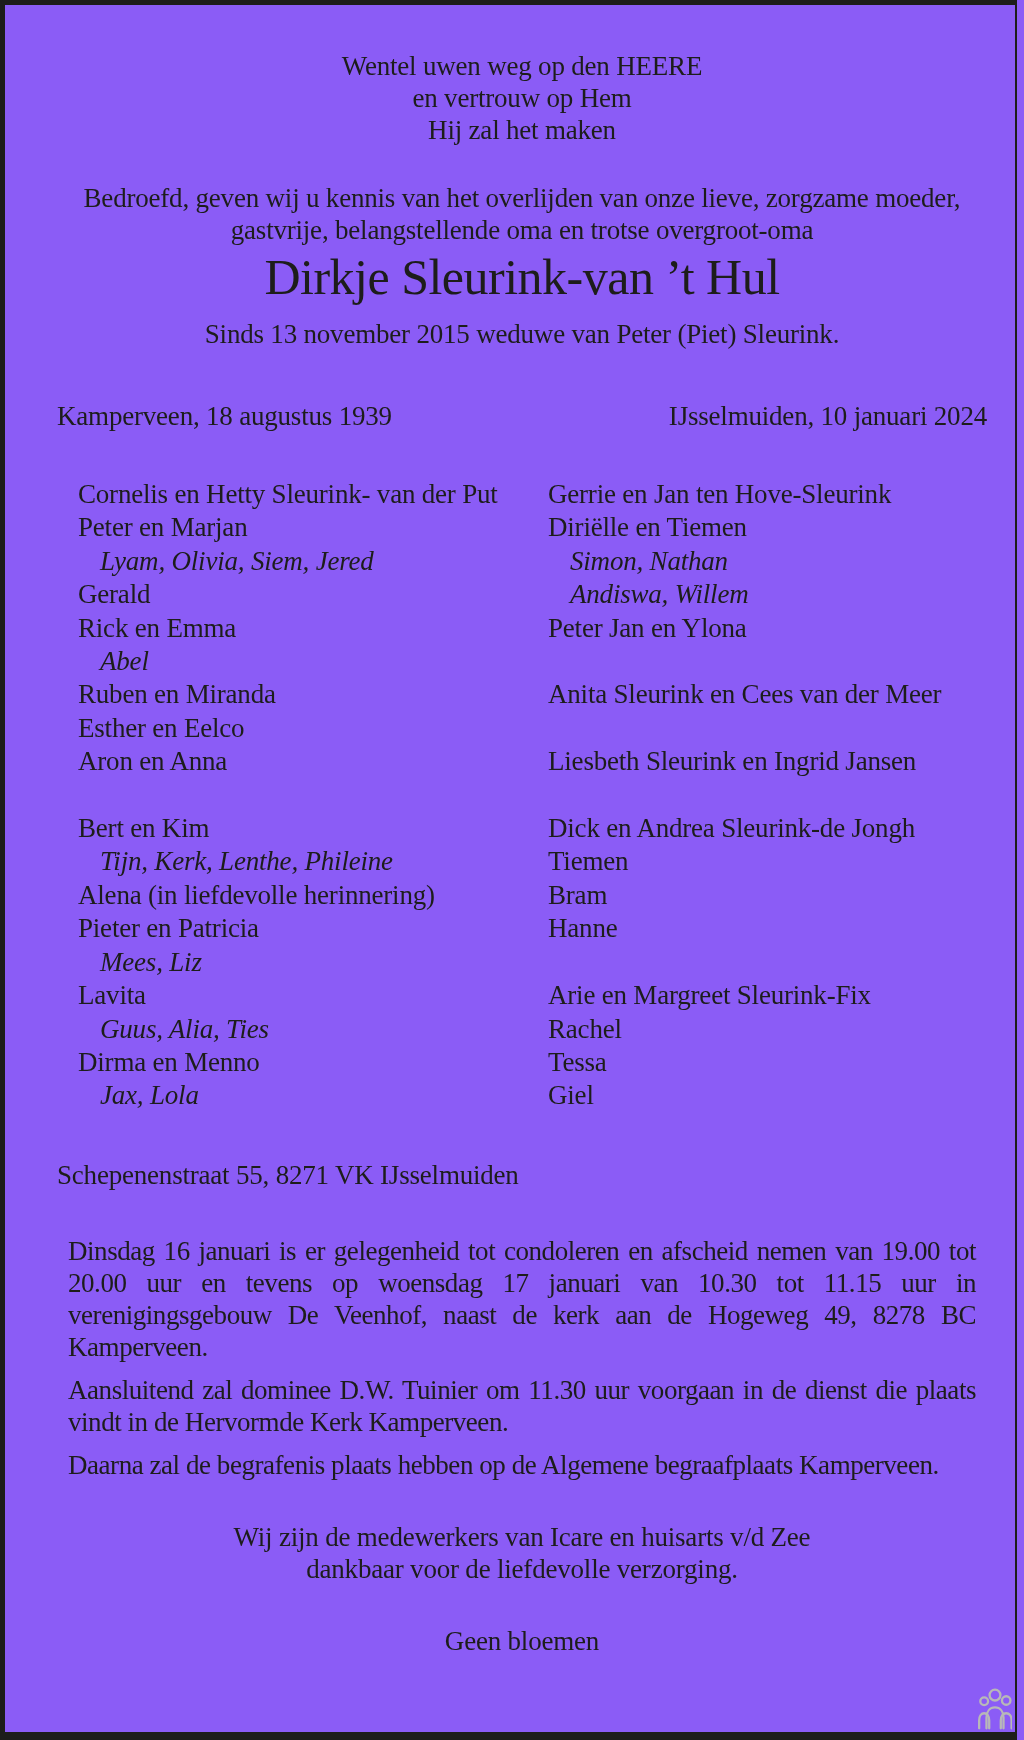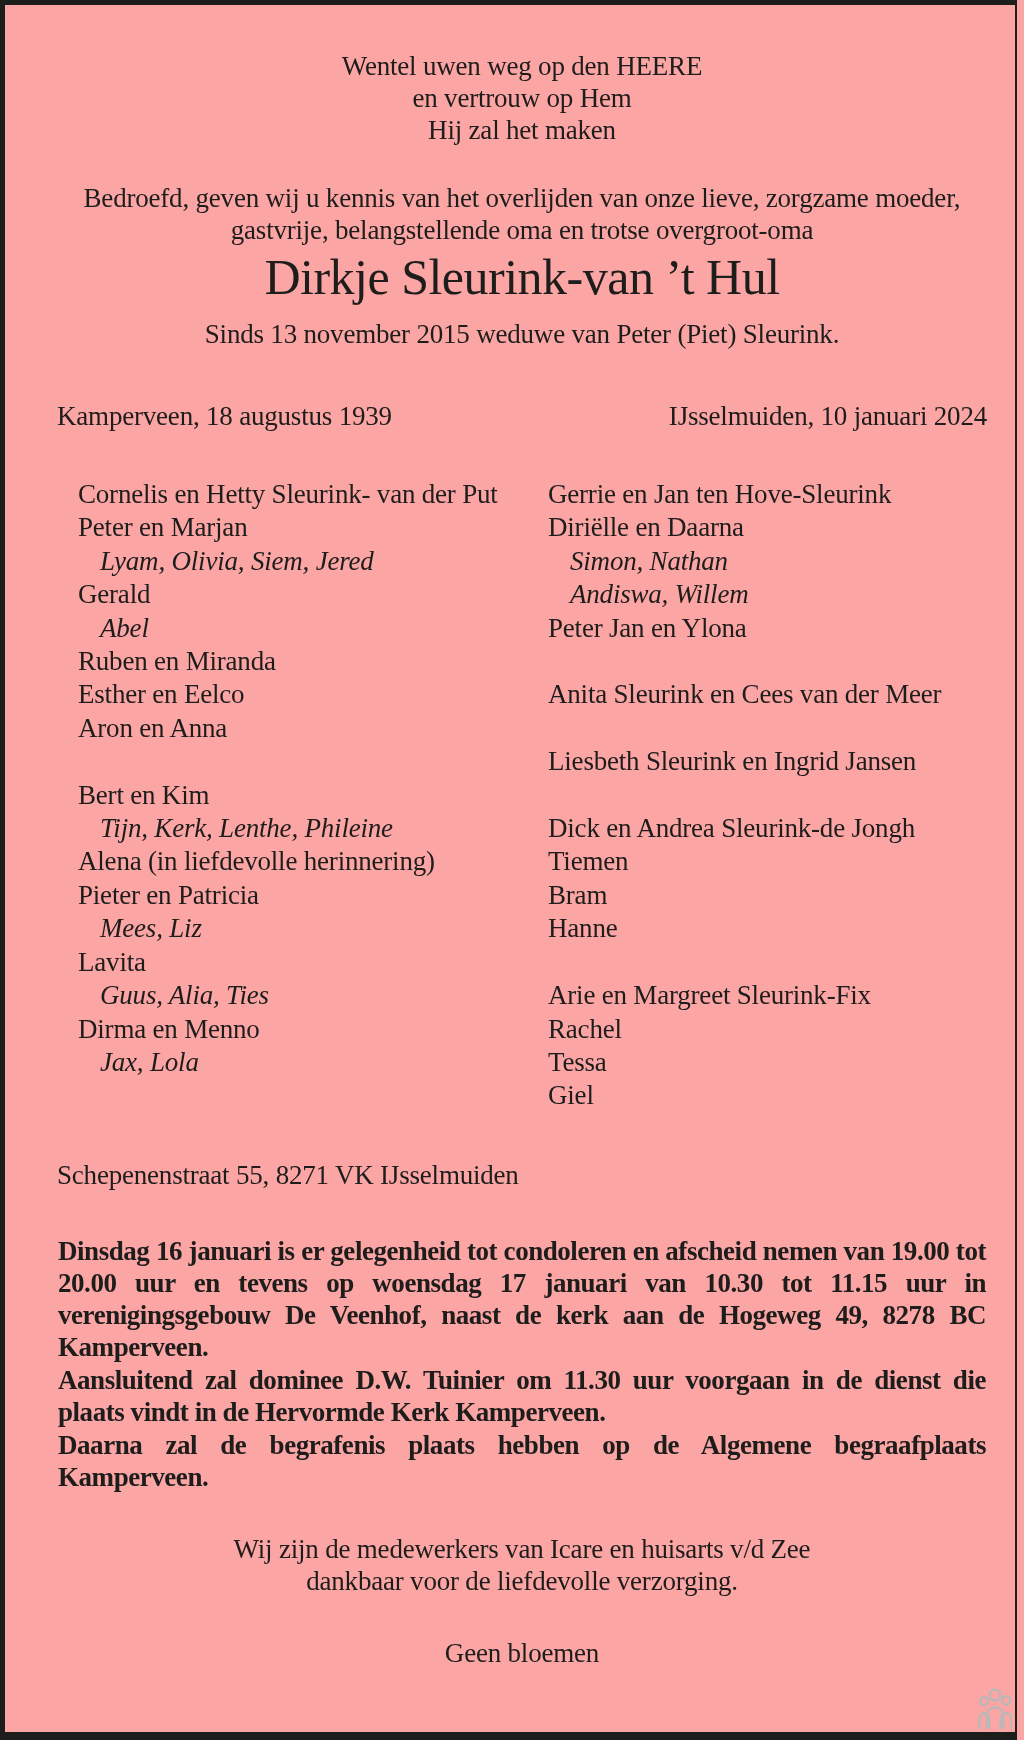--- a/index.html
+++ b/index.html
@@ -11,21 +11,21 @@
     width: 1024px;
     height: 1740px;
     overflow: hidden;
     font-family: "Liberation Serif", "DejaVu Serif", serif;
     color: #1d1d1b;
   }
   .sheet {
     position: relative;
     width: 1024px;
     height: 1740px;
-    background: #fca5a5;
+    background: #8b5cf6;
     box-sizing: border-box;
   }
   .frame {
     position: absolute;
     top: 0; left: 0; right: 7px; bottom: 0;
     border: 5px solid #1d1d1b;
     border-right-width: 2px;
     border-bottom-width: 8px;
     box-sizing: border-box;
     pointer-events: none;
@@ -69,26 +69,25 @@
     letter-spacing: -0.2px;
     white-space: nowrap;
   }
   .member-line.italic {
     font-style: italic;
     padding-left: 22px;
   }
   .address-line { margin-top: 46px; }
   .service-paragraphs { margin-top: 44px; }
   .service-paragraphs p {
-    margin: 1px;
+    margin: 11px;
     font-size: 27px;
     line-height: 32px;
     letter-spacing: -0.45px;
     text-align: justify;
-    font-weight: bold;
   }
   .thanks { margin-top: 40px; }
   .no-flowers { margin-top: 40px; }
   .family-icon-wrap {
     position: absolute;
     right: 12px;
     bottom: 10px;
     width: 34px;
     height: 42px;
   }
@@ -120,38 +119,39 @@
       <span>Kamperveen, 18 augustus 1939</span>
       <span>IJsselmuiden, 10 januari 2024</span>
     </div>
 
     <div class="family-section">
       <div class="family-col left">
           <div class="member-line">Cornelis en Hetty Sleurink- van der Put</div>
           <div class="member-line">Peter en Marjan</div>
           <div class="member-line italic">Lyam, Olivia, Siem, Jered</div>
           <div class="member-line">Gerald</div>
+          <div class="member-line">Rick en Emma</div>
           <div class="member-line italic">Abel</div>
           <div class="member-line">Ruben en Miranda</div>
           <div class="member-line">Esther en Eelco</div>
           <div class="member-line">Aron en Anna</div>
           <div class="member-line">&nbsp;</div>
           <div class="member-line">Bert en Kim</div>
           <div class="member-line italic">Tijn, Kerk, Lenthe, Phileine</div>
           <div class="member-line">Alena (in liefdevolle herinnering)</div>
           <div class="member-line">Pieter en Patricia</div>
           <div class="member-line italic">Mees, Liz</div>
           <div class="member-line">Lavita</div>
           <div class="member-line italic">Guus, Alia, Ties</div>
           <div class="member-line">Dirma en Menno</div>
           <div class="member-line italic">Jax, Lola</div>
         </div>
       <div class="family-col right">
           <div class="member-line">Gerrie en Jan ten Hove-Sleurink</div>
-          <div class="member-line">Diriëlle en Daarna</div>
+          <div class="member-line">Diriëlle en Tiemen</div>
           <div class="member-line italic">Simon, Nathan</div>
           <div class="member-line italic">Andiswa, Willem</div>
           <div class="member-line">Peter Jan en Ylona</div>
           <div class="member-line">&nbsp;</div>
           <div class="member-line">Anita Sleurink en Cees van der Meer</div>
           <div class="member-line">&nbsp;</div>
           <div class="member-line">Liesbeth Sleurink en Ingrid Jansen</div>
           <div class="member-line">&nbsp;</div>
           <div class="member-line">Dick en Andrea Sleurink-de Jongh</div>
           <div class="member-line">Tiemen</div>

